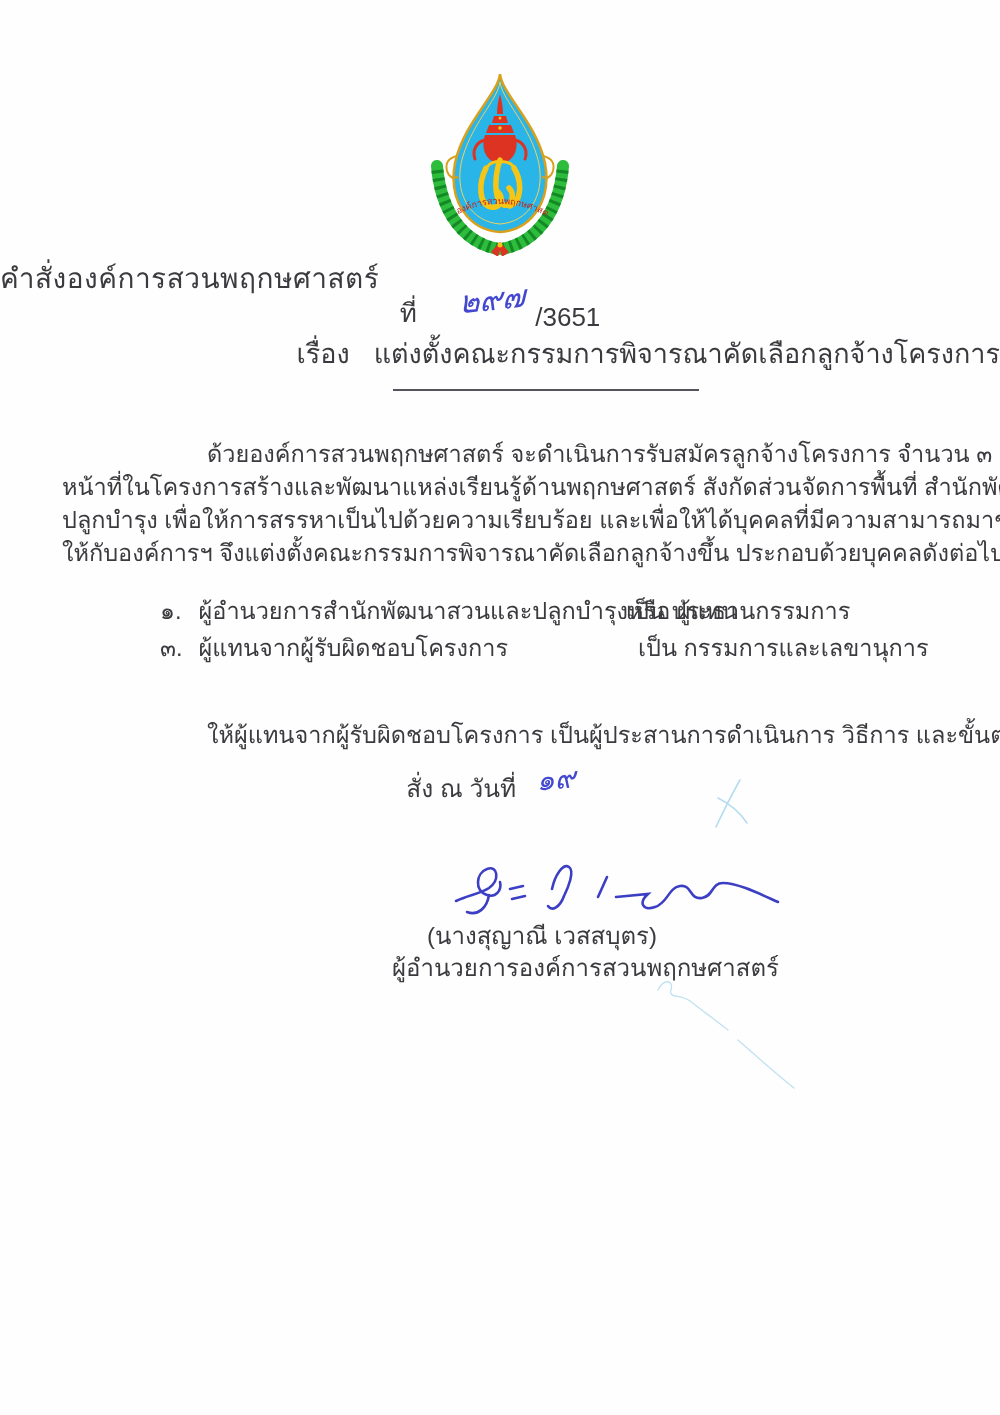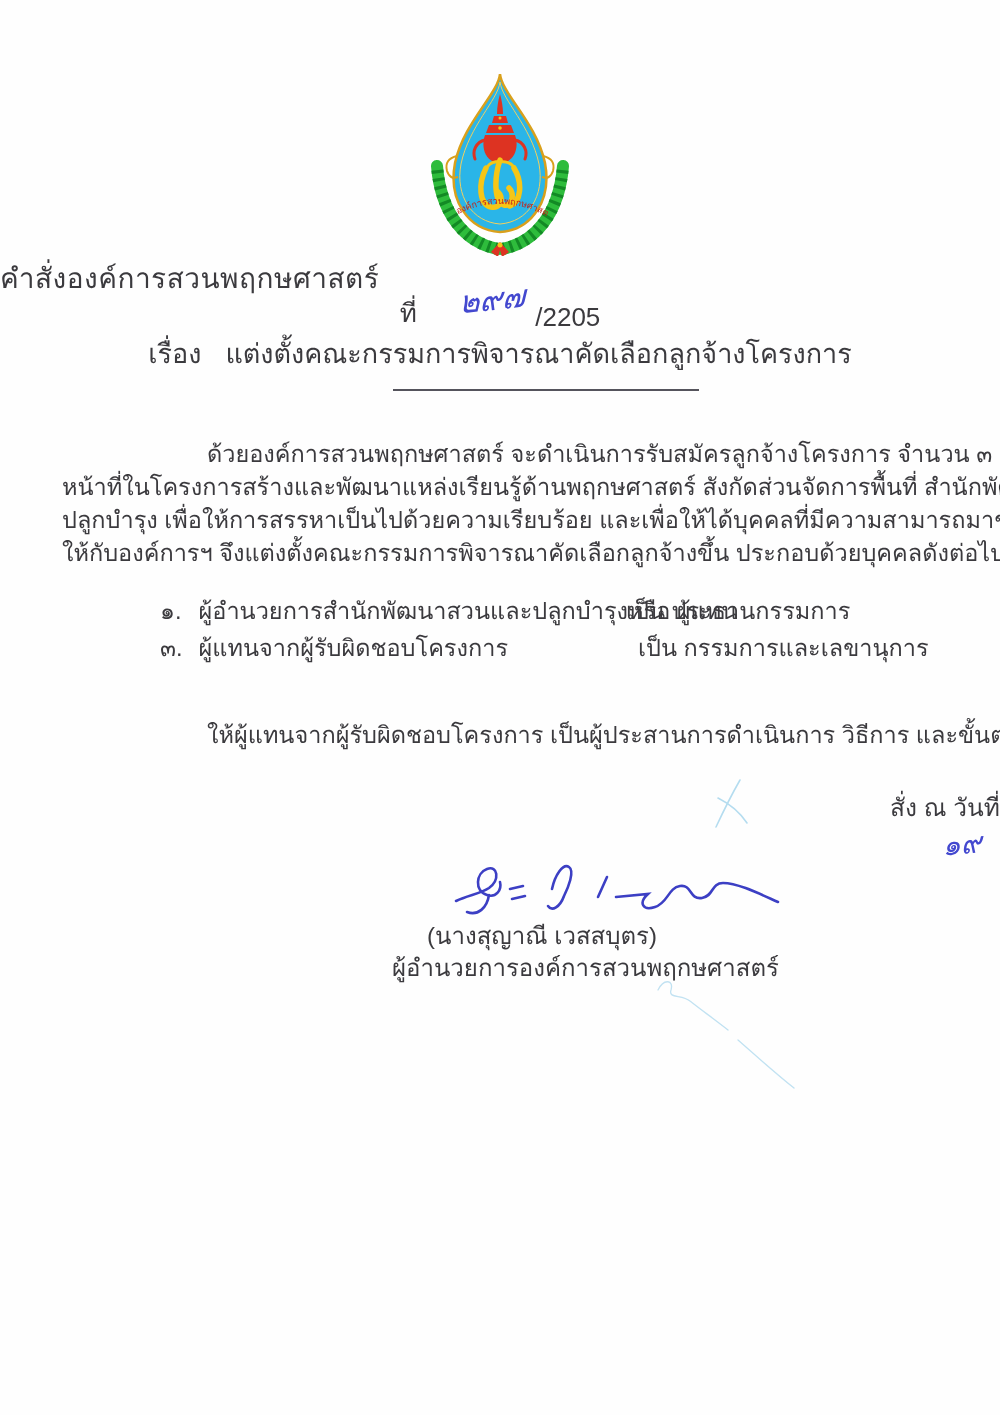--- a/index.html
+++ b/index.html
@@ -33,21 +33,21 @@
     font-size: 31px;
     transform: rotate(-6deg) skewX(-6deg);
     display: inline-block;
     position: relative;
     top: -9px;
     font-style: italic;
   }
   .number-line .suffix { margin-left: 10px; }
   .subject-line {
     left: 0; top: 332px; width: 1000px;
-    display: flex; justify-content: center;
+    display: flex; justify-content: flex-end;
     font-size: 27px;
     white-space: nowrap;
   }
   .subject-line .subject-label { margin-right: 24px; }
   .divider {
     left: 393px; top: 389px; width: 306px; height: 0;
     border-top: 2px solid #55545c;
   }
   .para {
     left: 62px; width: 880px;
@@ -61,25 +61,24 @@
   .committee {
     left: 160px; top: 593px; width: 780px;
     font-size: 23.5px;
     line-height: 36.6px;
   }
   .committee .row { position: relative; white-space: nowrap; }
   .committee .no { display: inline-block; width: 32px; }
   .committee .position { position: absolute; left: 478px; top: 0; }
   .committee .row:first-child .position { left: 466px; }
   .date-line {
-    left: 0; top: 808px; width: 1000px; height: 44px;
+    left: 0; top: 764px; width: 1000px; height: 44px;
     display: flex; justify-content: center; align-items: flex-end;
     font-size: 24.5px;
     white-space: nowrap;
-    flex-direction: column;
   }
   .date-line .hand-day {
     color: #4348cf;
     font-size: 29px;
     font-style: italic;
     transform: rotate(-5deg);
     display: inline-block;
     position: relative;
     top: -6px;
     margin: 0 18px 0 20px;
@@ -148,21 +147,21 @@
       <path d="M72,174 l-9,10 l7,5 l2,-7 l2,7 l7,-5 z"></path>
       <circle cx="72" cy="177" r="2.5" fill="#f6c616"></circle>
     </g>
   </svg>
 
   <div class="abs doc-title">คำสั่งองค์การสวนพฤกษศาสตร์</div>
 
   <div class="abs number-line">
     <span class="prefix">ที่</span>
     <span class="handwritten">๒๙๗</span>
-    <span class="suffix">/2205</span>
+    <span class="suffix">/3651</span>
   </div>
 
   <div class="abs subject-line">
     <span class="subject-label">เรื่อง</span>
     <span>แต่งตั้งคณะกรรมการพิจารณาคัดเลือกลูกจ้างโครงการ</span>
   </div>
 
   <div class="abs divider"></div>
 
   <div class="abs para para1">

